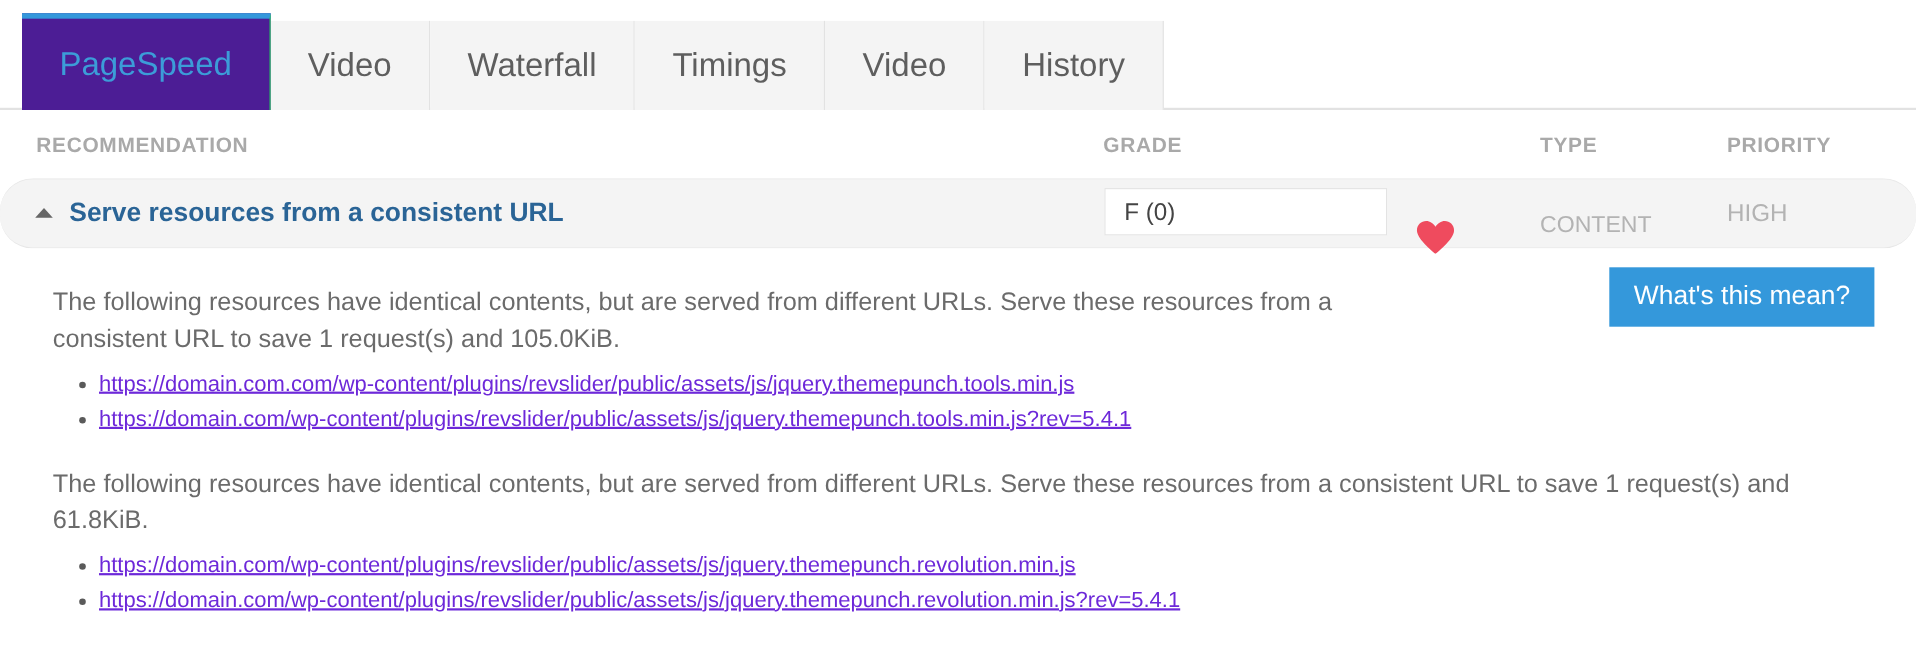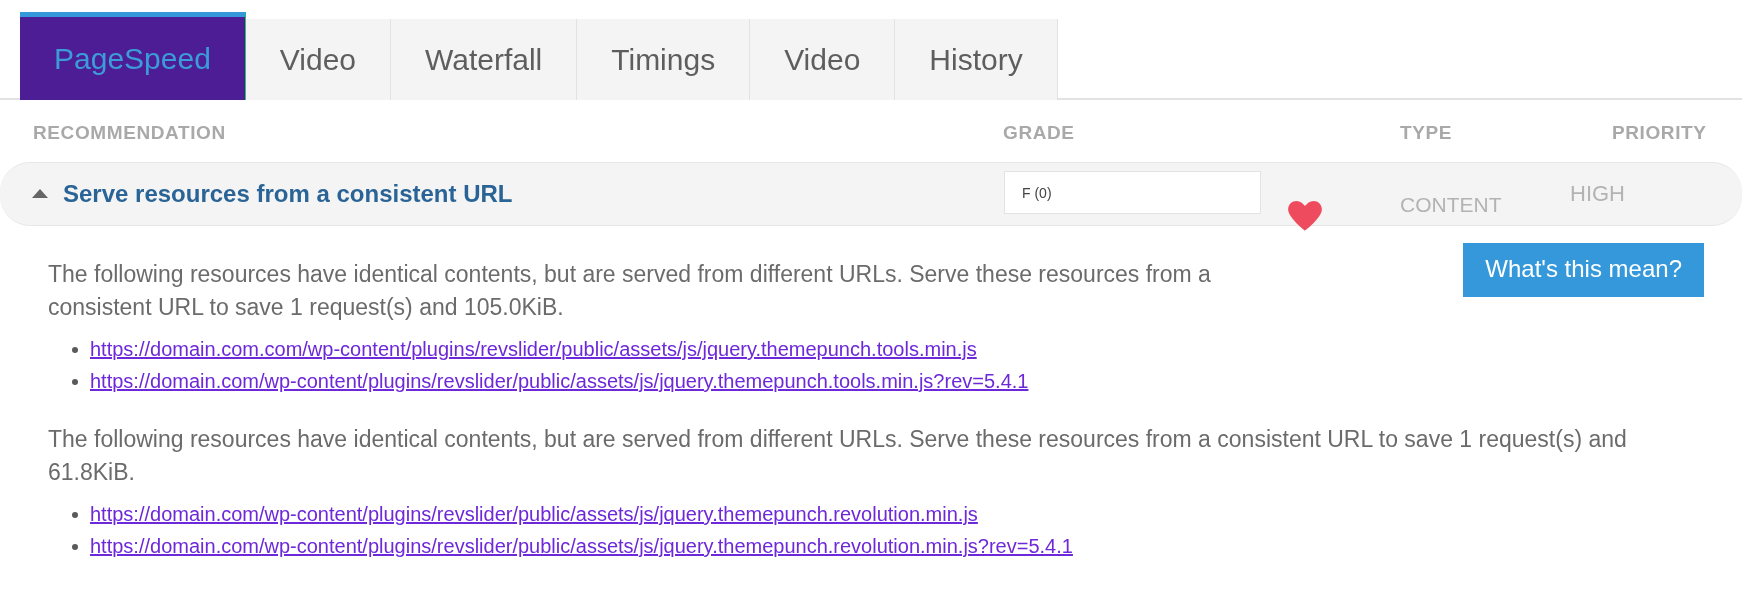--- a/index.html
+++ b/index.html
@@ -79,21 +79,21 @@
     position: absolute;
     top: 22px;
     font-size: 19px;
     font-weight: bold;
     letter-spacing: 0.6px;
     color: #a9a9a9;
   }
   .col-head.recommendation { left: 33px; }
   .col-head.grade          { left: 1003px; }
   .col-head.type           { left: 1400px; }
-  .col-head.priority       { left: 1570px; margin-left: 42px; }
+  .col-head.priority       { left: 1570px; }
 
   
   .rec-row {
     position: relative;
     height: 62px;
     background: #f4f4f4;
     border-top: 1px solid #e7e7e7;
     border-bottom: 1px solid #e7e7e7;
     cursor: pointer;
     border-radius: 30px;
@@ -122,21 +122,21 @@
     left: 1004px;
     top: 8px;
     width: 257px;
     height: 43px;
     background: #ffffff;
     border: 1px solid #e3e3e3;
     box-sizing: border-box;
     display: flex;
     align-items: center;
     padding-left: 17px;
-    font-size: 14px;
+    font-size: 22px;
     color: #444444;
   }
   .heart {
     position: absolute;
     left: 1287px;
     top: 200px;
     width: 36px;
     height: 32px;
   }
   .rec-type {

